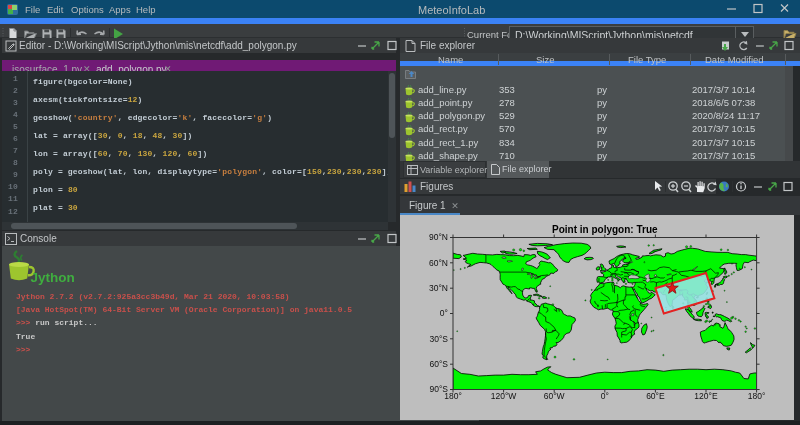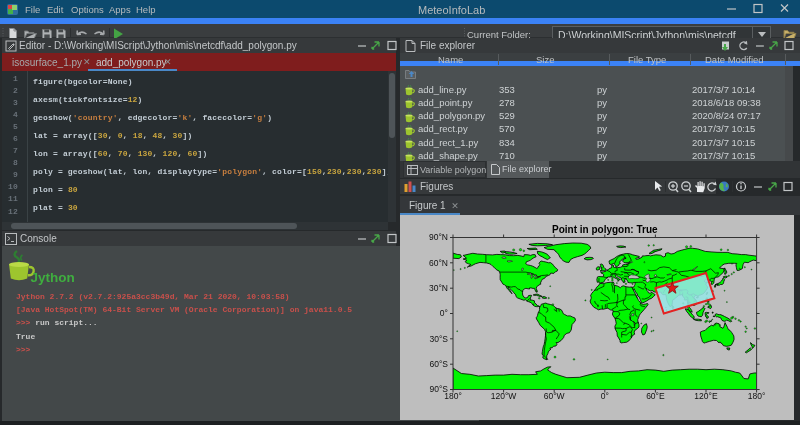--- a/index.html
+++ b/index.html
@@ -10,21 +10,21 @@
 #menubar { left:0; top:0; width:800px; height:18px; background:#0c4a6e; }
 #menubar .mi { position:absolute; top:4px; font-size:9.5px; color:#b6babc; }
 #title { position:absolute; top:3.5px; left:418px; font-size:11px; color:#b6babc; }
 
 #toolbar { left:0; top:18px; width:800px; height:20px; background:#3a3d3f; border-top:6px solid #3b82f6; border-bottom:1px solid #2c2f31;}
 
 .ptitle { position:absolute; height:15px; background:#36393b; font-size:11px; color:#c3c6c8; }
 .ptxt { position:absolute; top:2px; font-size:10px; color:#c3c6c8; }
 
 #ed-title { left:2px; top:38px; width:394px; }
-#ed-tabs { position:absolute; left:2px; top:53px; width:394px; height:18px; background:#7f1d1d; }
+#ed-tabs { position:absolute; left:2px; top:60px; width:394px; height:18px; background:#701a75; }
 .edtab { position:absolute; top:0; height:18px; font-size:10px; color:#a6aaac; }
 #ed-code { position:absolute; left:2px; top:71px; width:386px; height:151px; background:#272d30; overflow:hidden; }
 #ed-code pre { font-family:"Liberation Mono", monospace; font-size:8px; font-weight:bold; line-height:18px; color:#c3cdd5; position:absolute; left:31px; top:1.5px; letter-spacing:0.18px; white-space:pre; }
 #gutter { position:absolute; left:0; top:0; width:26px; height:151px; border-right:1px solid #3a4245; }
 #gutter pre { font-family:"Liberation Mono", monospace; font-size:8px; font-weight:bold; line-height:12.1px; color:#687078; position:absolute; left:auto; right:9px; top:1.5px; text-align:right; width:12px; }
 .str { color:#c87f3f; } .num { color:#c9a53f; } .kw { color:#4fa34f; }
 #ed-hsb { position:absolute; left:2px; top:222px; width:386px; height:8px; background:#2e3336; }
 #ed-hsb div { position:absolute; left:9px; top:1px; width:286px; height:6px; background:#4e5458; border-radius:3px; }
 #ed-vsb { position:absolute; left:388px; top:71px; width:8px; height:151px; background:#2e3336; }
 #ed-vsb div { position:absolute; left:1px; top:2px; width:6px; height:65px; background:#4e5458; border-radius:3px; }
@@ -95,21 +95,21 @@
       <path d="M77 9.5 q4.5-4.5 9.5-0.5 M77 9.5 l0.3-4 M77 9.5 l4-0.2" stroke="#a6a9ab" stroke-width="1.5" fill="none"></path>
       <path d="M104 9.5 q-4.5-4.5-9.5-0.5 M104 9.5 l-0.3-4 M104 9.5 l-4-0.2" stroke="#a6a9ab" stroke-width="1.5" fill="none"></path>
       <line x1="109.5" y1="3" x2="109.5" y2="15" stroke="#2c2f31"></line>
       <path d="M114 3.5 L123 9 L114 14.5 z" fill="#44a344"></path>
     </svg>
 
     <svg class="abs" style="left:463px;top:3px" width="4" height="14">
         <line x1="1.5" y1="1" x2="1.5" y2="13" stroke="#5a5e60" stroke-width="1" stroke-dasharray="1,1.5"></line>
       </svg>
     <span class="abs" style="left:467px;top:4.5px;font-size:9.5px;color:#c0c3c5">Current Folder:</span>
-    <div class="abs" style="left:552px;top:2px;width:219px;height:16px;background:#313537;border:1px solid #5a5e60;">
+    <div class="abs" style="left:509px;top:2px;width:245px;height:16px;background:#313537;border:1px solid #5a5e60;">
       <span class="abs" style="left:5px;top:1.5px;font-size:10.5px;color:#cdd0d2">D:\Working\MIScript\Jython\mis\netcdf</span>
       <div class="abs" style="right:0;top:0;width:18px;height:14px;border-left:1px solid #5a5e60;">
         <svg width="18" height="14">
             <path d="M5 5 l4 5 4-5 z" fill="#b9bcbe"></path>
           </svg>
       </div>
     </div>
     <svg class="abs" style="left:783px;top:4px" width="14" height="12" viewBox="0 0 14 12">
         <path d="M1 10.5 l2-5 h10 l-2 5 z M1 10.5 v-8 h3.5 l1.5 1.8 h5 v1.2" fill="#c8b06a" stroke="#8f7f4a" stroke-width="1" fill-rule="evenodd"></path>
       </svg>
@@ -252,33 +252,33 @@
 <div class="fe-row" style="top:30.3px">
         <svg class="abs" style="left:4px;top:1px" width="12" height="12" viewBox="0 0 12 12">
           <path d="M4.7 3.2 q-1.3-1 0-2.1 M6.3 3.4 q1.3-1 0-2.1" stroke="#3f8f3f" stroke-width="0.9" fill="none"></path>
           <path d="M1.5 4.5 h7 l-0.6 6 q-3 1.4-5.8 0 z" fill="#9dc52e"></path>
           <path d="M8.3 5.5 q2.6 0 1.9 2 q-0.6 1.7-2.6 1.4" stroke="#9dc52e" stroke-width="1.1" fill="none"></path>
           <ellipse cx="5" cy="4.5" rx="3.5" ry="0.9" fill="#c6e25e"></ellipse>
         </svg>
         <span style="left:18px">add_point.py</span>
         <span style="left:99px">278</span>
         <span style="left:197px">py</span>
-        <span style="left:292px">2018/6/18 09:38</span>
+        <span style="left:292px">2018/6/5 07:38</span>
       </div>
 <div class="fe-row" style="top:43.6px">
         <svg class="abs" style="left:4px;top:1px" width="12" height="12" viewBox="0 0 12 12">
           <path d="M4.7 3.2 q-1.3-1 0-2.1 M6.3 3.4 q1.3-1 0-2.1" stroke="#3f8f3f" stroke-width="0.9" fill="none"></path>
           <path d="M1.5 4.5 h7 l-0.6 6 q-3 1.4-5.8 0 z" fill="#9dc52e"></path>
           <path d="M8.3 5.5 q2.6 0 1.9 2 q-0.6 1.7-2.6 1.4" stroke="#9dc52e" stroke-width="1.1" fill="none"></path>
           <ellipse cx="5" cy="4.5" rx="3.5" ry="0.9" fill="#c6e25e"></ellipse>
         </svg>
         <span style="left:18px">add_polygon.py</span>
         <span style="left:99px">529</span>
         <span style="left:197px">py</span>
-        <span style="left:292px">2020/8/24 07:17</span>
+        <span style="left:292px">2020/8/24 11:17</span>
       </div>
 <div class="fe-row" style="top:56.9px">
         <svg class="abs" style="left:4px;top:1px" width="12" height="12" viewBox="0 0 12 12">
           <path d="M4.7 3.2 q-1.3-1 0-2.1 M6.3 3.4 q1.3-1 0-2.1" stroke="#3f8f3f" stroke-width="0.9" fill="none"></path>
           <path d="M1.5 4.5 h7 l-0.6 6 q-3 1.4-5.8 0 z" fill="#9dc52e"></path>
           <path d="M8.3 5.5 q2.6 0 1.9 2 q-0.6 1.7-2.6 1.4" stroke="#9dc52e" stroke-width="1.1" fill="none"></path>
           <ellipse cx="5" cy="4.5" rx="3.5" ry="0.9" fill="#c6e25e"></ellipse>
         </svg>
         <span style="left:18px">add_rect.py</span>
         <span style="left:99px">570</span>
@@ -311,21 +311,21 @@
       </div>
   </div>
   <div id="fe-sb"></div>
   <div id="fe-tabs">
     <div class="abs" style="left:3px;top:0;width:83px;height:17px;background:#3a3d3f;border:1px solid #2c2f31;">
       <svg class="abs" style="left:3px;top:3px" width="11" height="10" viewBox="0 0 11 10">
           <rect x="0.5" y="0.5" width="10" height="9" fill="none" stroke="#b9bcbe"></rect>
           <line x1="0.5" y1="3.5" x2="10.5" y2="3.5" stroke="#b9bcbe"></line>
           <line x1="4" y1="0.5" x2="4" y2="9.5" stroke="#b9bcbe"></line>
         </svg>
-      <span class="abs" style="left:16px;top:3px;font-size:9px;color:#b3b6b8">Variable polygon</span>
+      <span class="abs" style="left:16px;top:3px;font-size:9px;color:#b3b6b8">Variable explorer</span>
     </div>
     <div class="abs" style="left:87px;top:0;width:62px;height:17px;background:#55595b;">
       <svg class="abs" style="left:4px;top:3px" width="9" height="11" viewBox="0 0 9 11">
           <path d="M0.5 0.5 h5 l3 3 v7 h-8 z" fill="none" stroke="#c6c9cb"></path>
         </svg>
       <span class="abs" style="left:15px;top:3px;font-size:9px;color:#c9cccf">File explorer</span>
     </div>
   </div>
 
   <div class="ptitle" id="fig-title">

